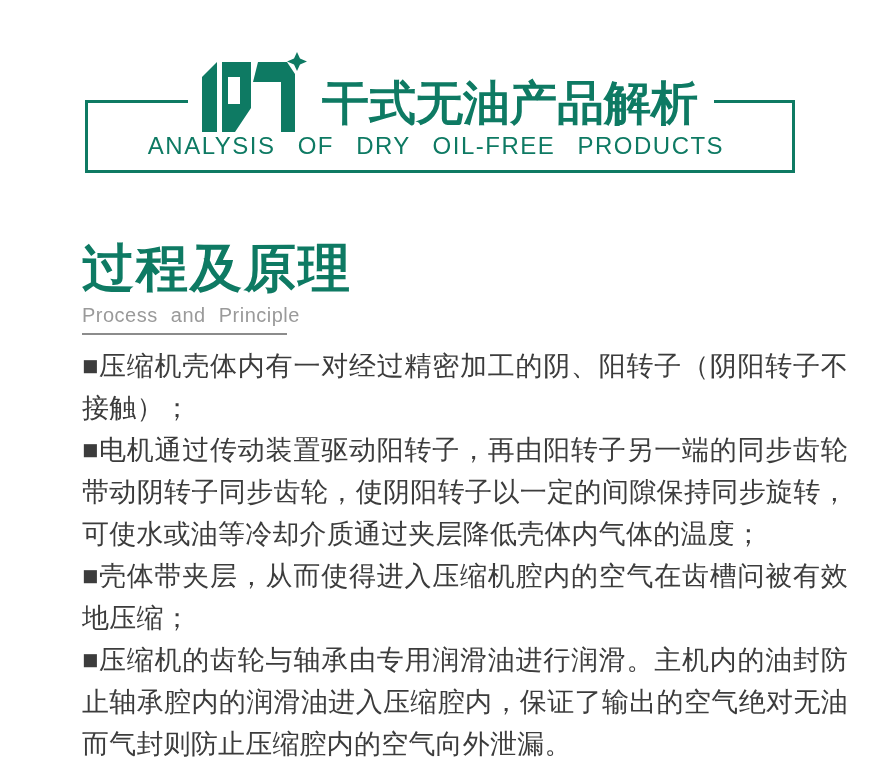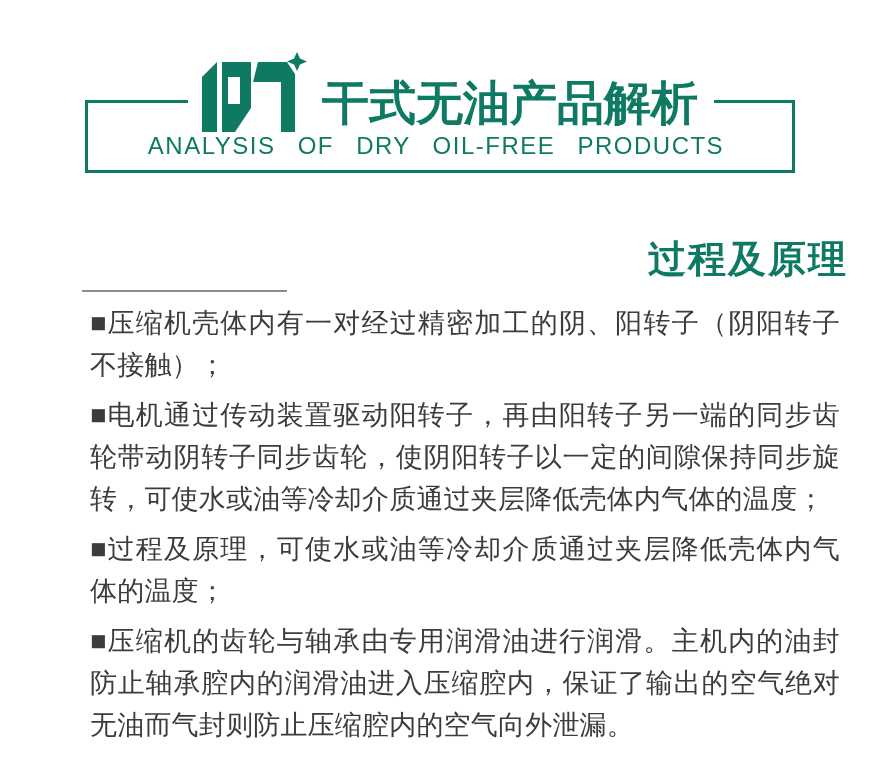--- a/index.html
+++ b/index.html
@@ -16,25 +16,25 @@
   
   .header{position:absolute;left:0;top:0;width:880px;height:200px;}
   .frame{position:absolute;left:85px;top:100px;width:710px;height:73px;border:3px solid var(--green);}
   .title-row{position:absolute;left:188px;top:52px;display:flex;align-items:flex-end;background:#ffffff;padding:0 16px 0 8px;}
   .logo{display:block;flex:0 0 auto;}
   .title-cn{margin:0 0 0 14px;padding:0 0 2px 0;font-size:47px;line-height:1.35;font-weight:bold;color:var(--green);letter-spacing:0px;white-space:nowrap;}
   .subtitle-en{position:absolute;left:85px;top:132px;width:702px;text-align:center;font-size:24px;color:var(--green);letter-spacing:1.5px;word-spacing:14px;white-space:nowrap;}
 
   
   .content{position:absolute;left:82px;top:236px;width:766px;}
-  .sec-cn{margin:0;font-size:38px;line-height:1.25;font-weight:bold;color:var(--green);letter-spacing:2px;text-align:right;}
+  .sec-cn{margin:0;font-size:52px;line-height:1.25;font-weight:bold;color:var(--green);letter-spacing:2px;}
   .sec-en{margin-top:3px;font-size:20px;color:var(--gray);letter-spacing:0.5px;word-spacing:7px;}
   .rule{margin-top:6px;width:205px;border-top:2px solid var(--rule);}
   .paras{margin-top:10px;}
-  .paras p{margin:8px;font-size:27px;line-height:42px;color:var(--text);font-weight:400;letter-spacing:0.2px;text-align:justify;text-justify:inter-ideograph;}
+  .paras p{margin:0;font-size:27px;line-height:42px;color:var(--text);font-weight:400;letter-spacing:0.2px;text-align:justify;text-justify:inter-ideograph;}
 </style>
 </head>
 <body>
 
 <div class="page">
 
   <header class="header">
     <div class="frame"></div>
 
     <div class="title-row">
@@ -45,23 +45,24 @@
         <path d="M101,0 L104,6.5 L111,9.5 L104,12.5 L101,19 L98,12.5 L91,9.5 L98,6.5 Z" fill="var(--green)"></path>
       </svg>
       <h1 class="title-cn">干式无油产品解析</h1>
     </div>
 
     <div class="subtitle-en">ANALYSIS  OF  DRY  OIL-FREE  PRODUCTS</div>
   </header>
 
   <main class="content">
     <h2 class="sec-cn">过程及原理</h2>
+    <div class="sec-en">Process  and  Principle</div>
     <div class="rule"></div>
 
     <div class="paras">
       <p>■压缩机壳体内有一对经过精密加工的阴、阳转子（阴阳转子不接触）；</p>
       <p>■电机通过传动装置驱动阳转子，再由阳转子另一端的同步齿轮带动阴转子同步齿轮，使阴阳转子以一定的间隙保持同步旋转，可使水或油等冷却介质通过夹层降低壳体内气体的温度；</p>
-      <p>■过程及原理，可使水或油等冷却介质通过夹层降低壳体内气体的温度；</p>
+      <p>■壳体带夹层，从而使得进入压缩机腔内的空气在齿槽问被有效地压缩；</p>
       <p>■压缩机的齿轮与轴承由专用润滑油进行润滑。主机内的油封防止轴承腔内的润滑油进入压缩腔内，保证了输出的空气绝对无油而气封则防止压缩腔内的空气向外泄漏。</p>
     </div>
   </main>
 
 </div>
 
 </body></html>

